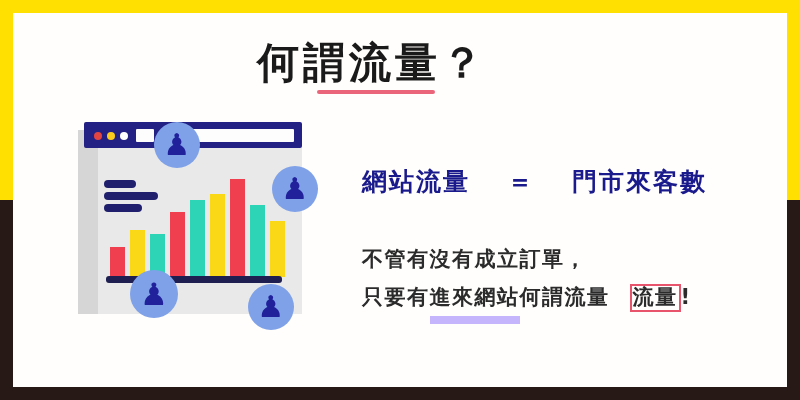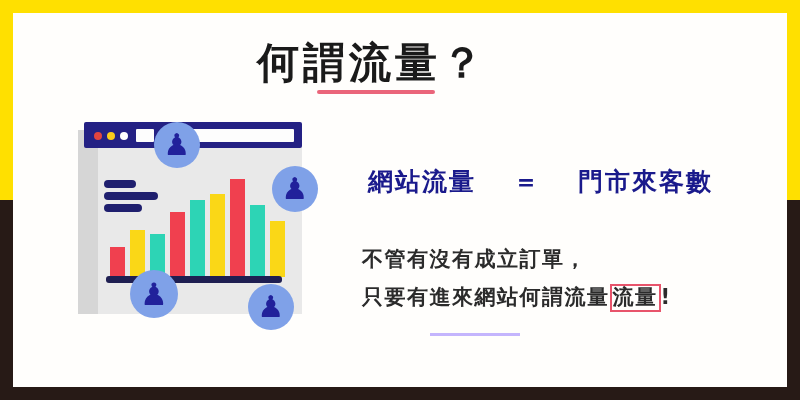--- a/index.html
+++ b/index.html
@@ -29,35 +29,34 @@
   .title-underline{
     position:absolute;left:50%;transform:translateX(-50%) translateX(4px);
     bottom:-10px;width:118px;height:4px;background:#E8546B;border-radius:2px;opacity:.9;
   }
 
   
   .eq{
     position:absolute;left:362px;top:165px;width:380px;
     font-size:25px;font-weight:bold;color:#1a1a8c;letter-spacing:2px;
     white-space:nowrap;
-    margin-left:6px;
   }
   .eq .sp{display:inline-block;width:16px;}
   .body-text{position:absolute;left:362px;top:240px;width:400px;font-weight:bold;}
   .body-line{
     font-size:21px;color:#2b2b2b;letter-spacing:1.5px;
     line-height:38px;white-space:nowrap;
   }
   .u-red{
     position:relative;display:inline-block;
-    border-bottom:3px solid #c4b5fd;padding-bottom:17px;
+    border-bottom:8px solid #c4b5fd;padding-bottom:0;
   }
   .boxed{
     display:inline-block;border:2px solid #E8546B;
-    padding:0 1px;line-height:1.12;
+    padding:0 1px;line-height:1.12;margin-left:20px;
   }
 
   
   .illus{position:absolute;left:72px;top:118px;width:240px;height:202px;}
   .panel{position:absolute;left:6px;top:12px;width:224px;height:184px;background:#e9e9e9;}
   .panel-side{position:absolute;left:6px;top:12px;width:20px;height:184px;background:#d6d6d6;}
   .browser-bar{position:absolute;left:12px;top:4px;width:218px;height:26px;background:#242184;border-radius:2px;}
   .dot{position:absolute;top:10px;width:8px;height:8px;border-radius:50%;}
   .dot.r{left:10px;background:#E2453F;}
   .dot.y{left:23px;background:#FACB1C;}

